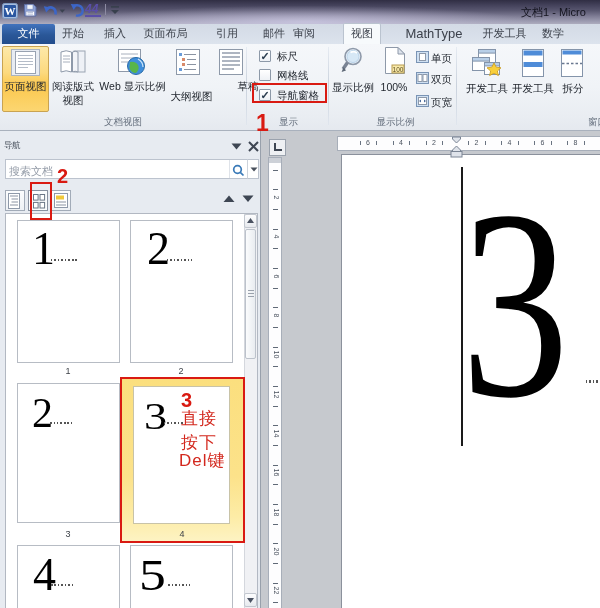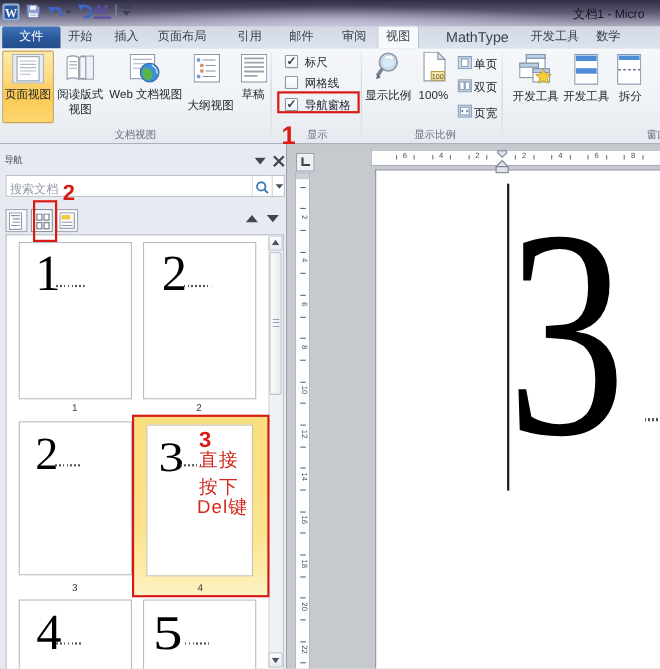--- a/index.html
+++ b/index.html
@@ -91,21 +91,21 @@
  <path d="M2 4 l4 4 4-4 z" fill="#38404d"></path>
 </svg>
 
 <div class="a" id="tabrow"></div>
 <div class="a" id="tab-file">文件</div>
 <div class="a tab" style="left:60px;width:26px">开始</div>
 <div class="a tab" style="left:102px;width:26px">插入</div>
 <div class="a tab" style="left:143px;width:45px">页面布局</div>
 <div class="a tab" style="left:214px;width:26px">引用</div>
 <div class="a tab" style="left:261px;width:26px">邮件</div>
-<div class="a tab" style="left:309px;width:26px">审阅</div>
+<div class="a tab" style="left:291px;width:26px">审阅</div>
 <div class="a" id="tab-view">视图</div>
 <div class="a tab" style="left:403px;width:62px;font-size:13px">MathType</div>
 <div class="a tab" style="left:482px;width:45px">开发工具</div>
 <div class="a tab" style="left:540px;width:26px">数学</div>
 
 <div class="a" id="ribbon"></div>
 <div class="a gdiv" style="left:246px"></div>
 <div class="a gdiv" style="left:328px"></div>
 <div class="a gdiv" style="left:456px"></div>
 <div class="a glabel" style="left:88px;width:70px">文档视图</div>
@@ -219,23 +219,23 @@
  <rect x="1.5" y="13" width="19" height="5" fill="#4f8cd8"></rect>
 </svg>
 
 <svg class="a" style="left:561px;top:49px" width="22" height="30" viewBox="0 0 22 30">
  <rect x="0.5" y="0.5" width="21" height="27" fill="#fff" stroke="#8494aa"></rect>
  <rect x="1.5" y="1.5" width="19" height="4" fill="#4f8cd8"></rect>
  <line x1="1" y1="14.5" x2="21" y2="14.5" stroke="#6a7890" stroke-width="1.4" stroke-dasharray="2.5 2"></line>
 </svg>
 <div class="a bigbtn-label" style="left:3px;top:80px;width:45px">页面视图</div>
 <div class="a bigbtn-label" style="left:50px;top:80px;width:46px">阅读版式<br>视图</div>
-<div class="a bigbtn-label" style="left:97px;top:80px;width:71px">Web 文档视图</div>
+<div class="a bigbtn-label" style="left:97px;top:80px;width:71px">Web 显示比例</div>
 <div class="a bigbtn-label" style="left:169px;top:90px;width:45px">大纲视图</div>
-<div class="a bigbtn-label" style="left:215px;top:80px;width:30px">草稿</div>
+<div class="a bigbtn-label" style="left:233px;top:80px;width:30px">草稿</div>
 
 <div class="a cb" style="left:259px;top:50px">✓</div>
 <div class="a cbl" style="left:277px;top:50px">标尺</div>
 <div class="a cb" style="left:259px;top:69px"></div>
 <div class="a cbl" style="left:277px;top:69px">网格线</div>
 <div class="a cb" style="left:259px;top:89px">✓</div>
 <div class="a cbl" style="left:277px;top:89px">导航窗格</div>
 
 <div class="a bigbtn-label" style="left:332px;top:81px;width:42px">显示比例</div>
 <div class="a bigbtn-label" style="left:380px;top:81px;width:28px">100%</div>

